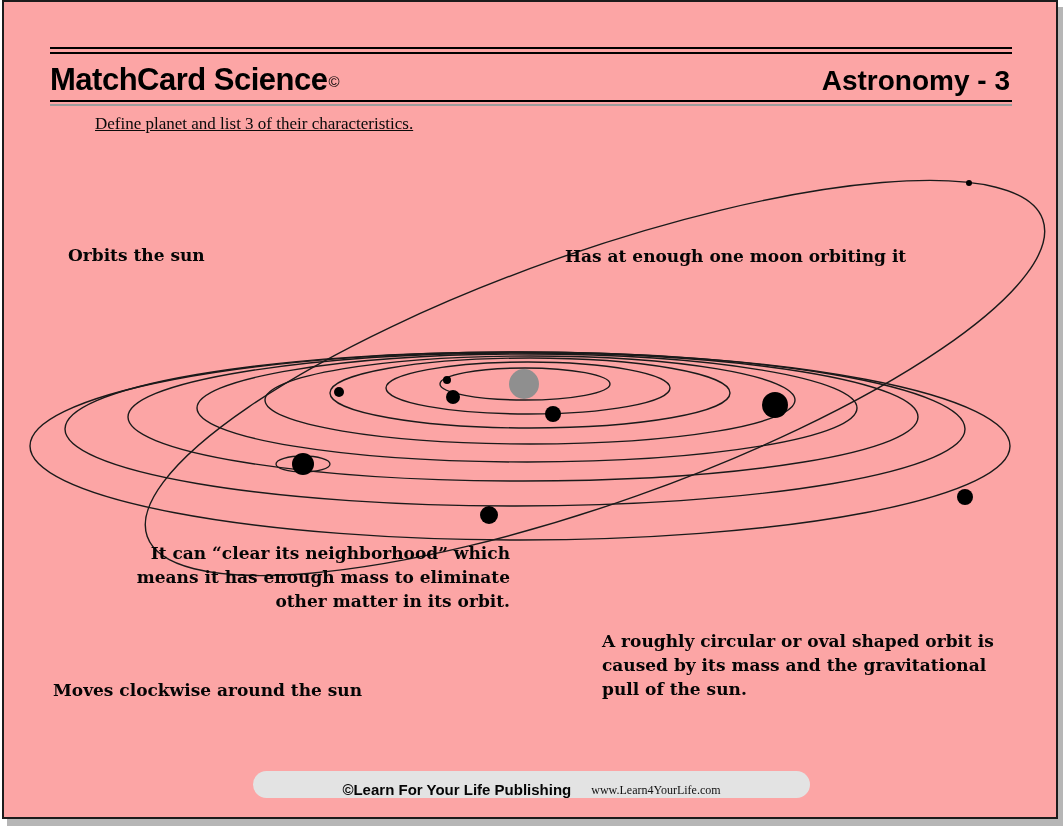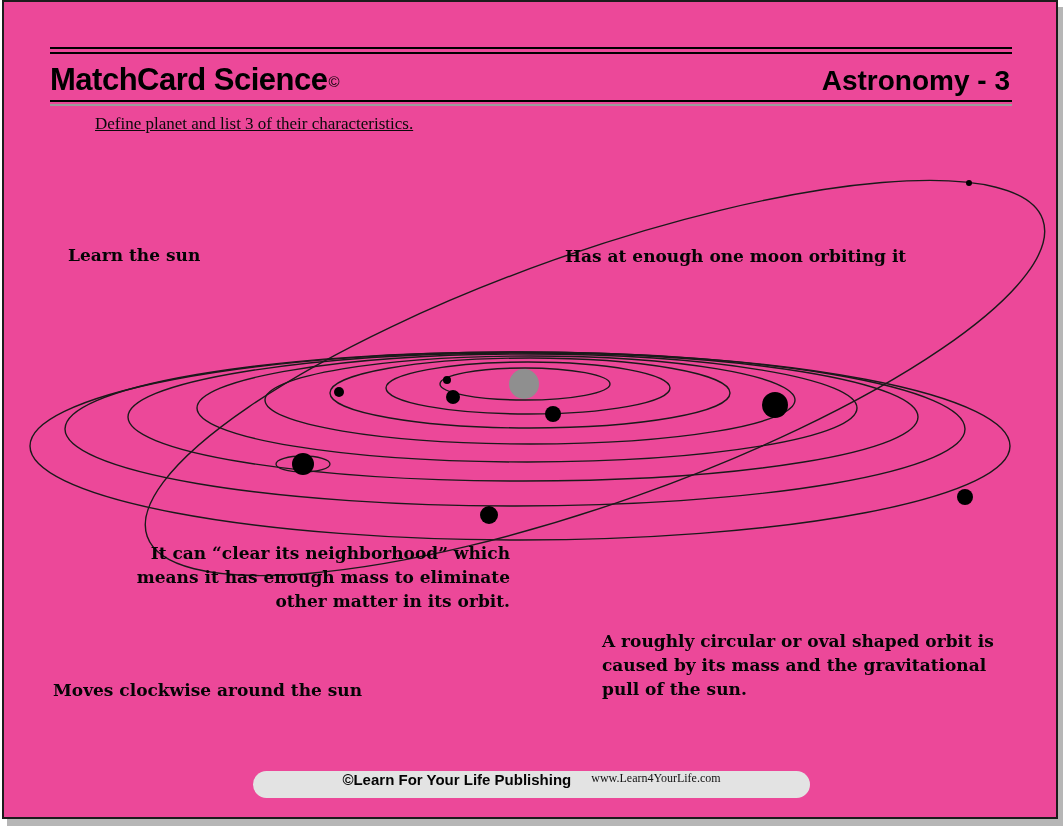--- a/index.html
+++ b/index.html
@@ -6,21 +6,21 @@
   body {
     width:1063px; height:826px;
     background:#ffffff;
     font-family:"Liberation Sans", sans-serif;
     position:relative;
     overflow:hidden;
   }
   .page {
     position:absolute; left:2px; top:0;
     width:1052px; height:815px;
-    background:#ec4899;
+    background:#fca5a5;
     border:2px solid #1c1c1c;
     box-shadow:5px 7px 0 #b6b6b6;
     overflow:hidden;
   }
   .abs { position:absolute; }
   
   .rule-top {
     left:46px; top:45px; width:962px; height:3px;
     border-top:2px solid #000; border-bottom:2px solid #000;
   }
@@ -58,21 +58,21 @@
   
   #diagram-svg {
     position:absolute; left:-4px; top:-2px;
     width:1063px; height:826px;
     pointer-events:none;
   }
   
   .footer-bar {
     left:249px; top:769px; width:557px; height:27px;
     background:#e3e3e3; border-radius:14px;
-    display:flex; align-items:flex-start; justify-content:center; gap:20px;
+    display:flex; align-items:flex-end; justify-content:center; gap:20px;
   }
   .footer-pub {
     font-family:"Liberation Sans", sans-serif;
     font-weight:bold; font-size:15px; color:#050505; white-space:nowrap;
   }
   .footer-site {
     font-family:"Liberation Serif", serif;
     font-size:12px; color:#111; white-space:nowrap;
   }
 </style>
@@ -104,21 +104,21 @@
       <circle cx="553" cy="414" r="8" fill="#000"></circle>
       <circle cx="339" cy="392" r="5" fill="#000"></circle>
       <circle cx="775" cy="405" r="13" fill="#000"></circle>
       <ellipse cx="303" cy="464" rx="27" ry="8" fill="none" stroke="#1a1a1a" stroke-width="1.3"></ellipse>
       <circle cx="303" cy="464" r="11" fill="#000"></circle>
       <circle cx="489" cy="515" r="9" fill="#000"></circle>
       <circle cx="965" cy="497" r="8" fill="#000"></circle>
       <circle cx="969" cy="183" r="3" fill="#000"></circle>
     </svg>
 
-  <div class="abs wlabel lbl-orbits">Learn the sun</div>
+  <div class="abs wlabel lbl-orbits">Orbits the sun</div>
   <div class="abs wlabel lbl-moon">Has at enough one moon orbiting it</div>
   <div class="abs wlabel lbl-clear">It can “clear its neighborhood” which
 means it has enough mass to eliminate
 other matter in its orbit.</div>
   <div class="abs wlabel lbl-oval">A roughly circular or oval shaped orbit is
 caused by its mass and the gravitational
 pull of the sun.</div>
   <div class="abs wlabel lbl-clockwise">Moves clockwise around the sun</div>
 
   <div class="abs footer-bar">

